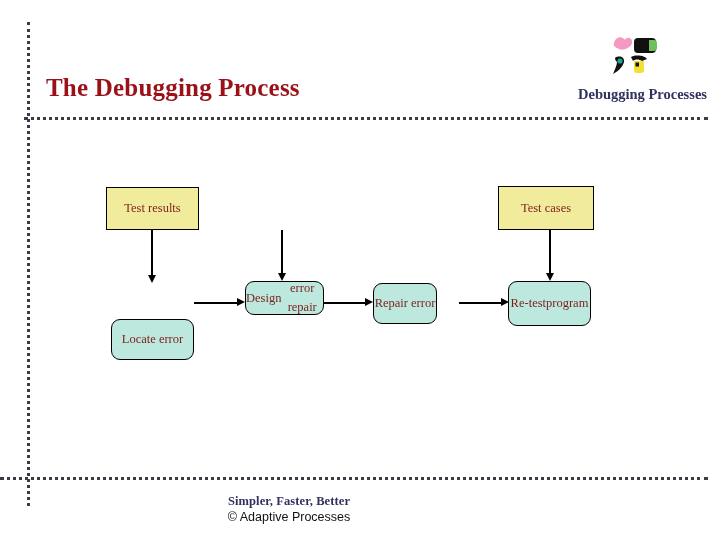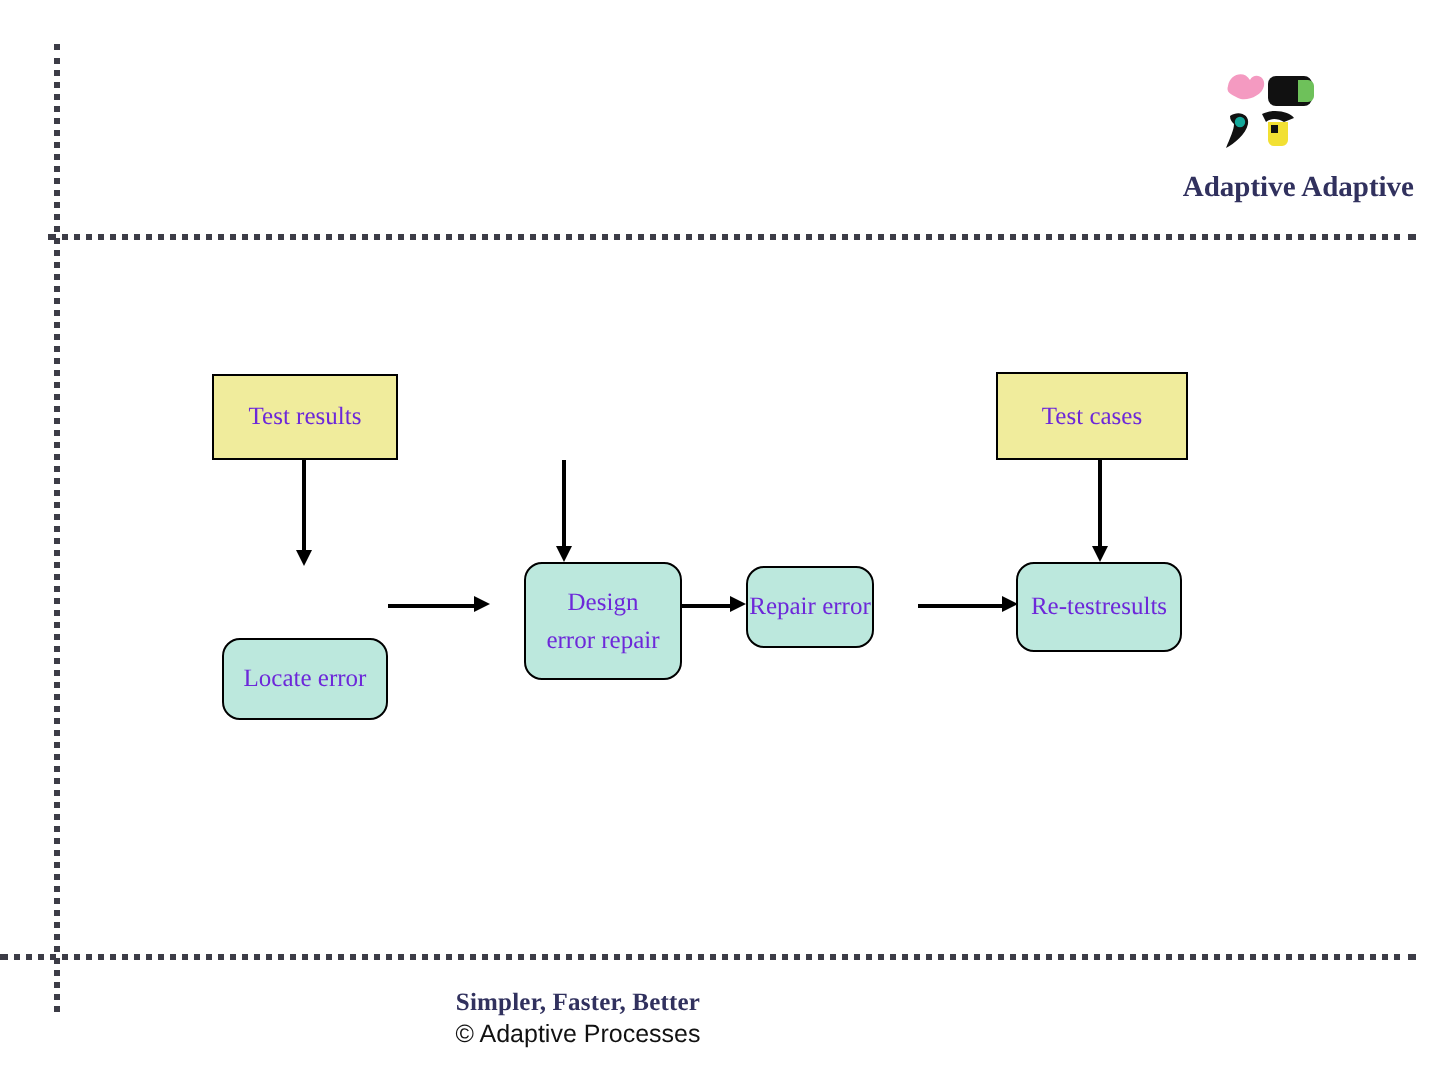--- a/index.html
+++ b/index.html
@@ -75,21 +75,21 @@
   
   .node {
     position: absolute;
     box-sizing: border-box;
     display: flex;
     align-items: center;
     justify-content: center;
     text-align: center;
     font-family: "Liberation Serif", serif;
     font-size: 12.5px;
-    color: #6d28d9;
+    color: #7f1d1d;
     line-height: 1.5;
     z-index: 3;
   }
   .node.input {
     background: #f0ec9c;
     border: 1.5px solid #000000;
   }
   .node.step {
     background: #bce8dd;
     border: 1.5px solid #000000;
@@ -146,21 +146,22 @@
 </style>
 </head>
 <body>
 
 <div id="slide">
 
   <div class="rule-v"></div>
   <div class="rule-h-top"></div>
   <div class="rule-h-bottom"></div>
 
-  <div class="brand-text">Adaptive Adaptive</div>
+  <div class="slide-title">The Debugging Process</div>
+  <div class="brand-text">Debugging Processes</div>
 
   <div class="brand-logo">
     <svg viewBox="0 0 62 50" width="62" height="50" aria-hidden="true">
 
       <path d="M6 12 C7 6, 14 4, 17 9 C19 5, 25 7, 24 12 C23 17, 15 20, 11 18 C7 16, 5 15, 6 12 Z" fill="#f49ac1"></path>
 
       <path d="M30 7 h14 a4 4 0 0 1 4 4 v7 a4 4 0 0 1 -4 4 h-14 a4 4 0 0 1 -4 -4 v-7 a4 4 0 0 1 4 -4 Z" fill="#111111"></path>
       <path d="M41 9 h5 a3 3 0 0 1 3 3 v5 a3 3 0 0 1 -3 3 h-5 Z" fill="#6ec15a"></path>
 
       <path d="M7 27 C11 24, 17 26, 16 31 C15 36, 9 41, 5 43 C7 38, 9 34, 9 31 C8 30, 7 29, 7 27 Z" fill="#111111"></path>
@@ -179,32 +180,32 @@
 
 
   <div class="node input" style="left:498px; top:186px; width:96px; height:44px;text-align:center;">
     <span>Test cases</span>
   </div>
 
   <div class="node step" style="left:111px; top:283px; width:83px; height:41px;margin-top:36px;">
     <span>Locate error</span>
   </div>
 
-  <div class="node step" style="left:262px; top:281px; width:79px; height:59px; flex-direction:column;">
+  <div class="node step" style="left:245px; top:281px; width:79px; height:34px; flex-direction:row;">
     <span>Design</span>
     <span>error repair</span>
   </div>
 
   <div class="node step" style="left:373px; top:283px; width:64px; height:41px;">
     <span>Repair error</span>
   </div>
 
   <div class="node step" style="left:508px; top:281px; width:83px; height:45px; flex-direction:row;">
     <span>Re-test</span>
-    <span>results</span>
+    <span>program</span>
   </div>
 
   <div class="conn v" style="left:151px; top:230px; height:48px;"></div>
   <div class="arrowhead down" style="left:147.5px; top:275px;"></div>
 
   <div class="conn v" style="left:281px; top:230px; height:46px;"></div>
   <div class="arrowhead down" style="left:277.5px; top:273px;"></div>
 
   <div class="conn v" style="left:549px; top:230px; height:46px;"></div>
   <div class="arrowhead down" style="left:545.5px; top:273px;"></div>

